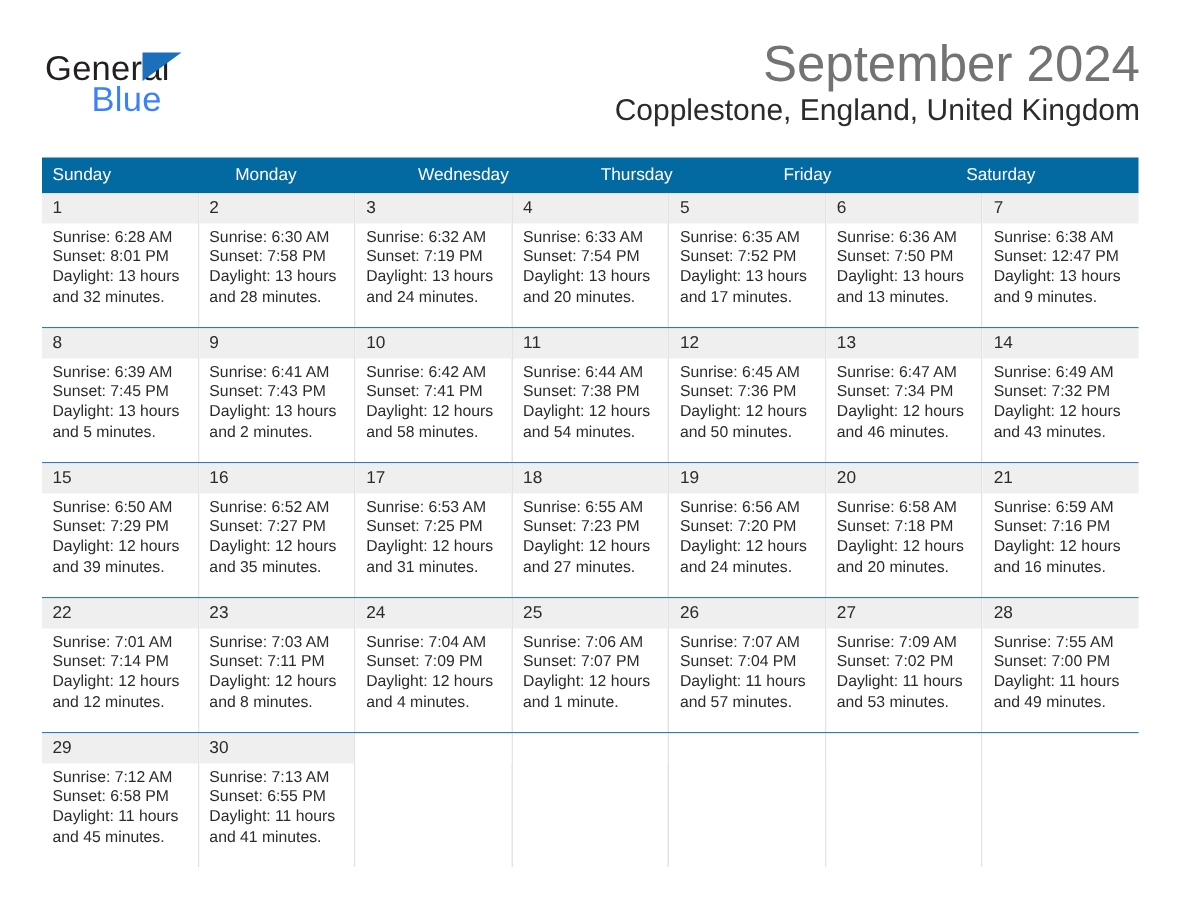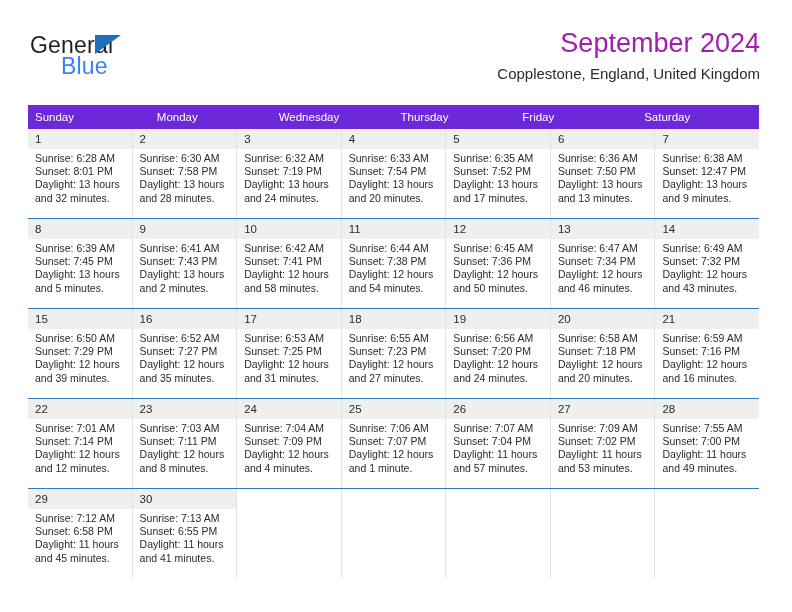--- a/index.html
+++ b/index.html
@@ -67,45 +67,45 @@
     line-height: 26px;
   }
 
   .titles {
     position: absolute;
     right: 0;
     top: 0;
     text-align: right;
   }
   .cal-title {
-    font-size: 27px;
+    font-size: 34px;
     font-weight: normal;
-    color: #a21caf;
+    color: #737373;
     line-height: 34px;
     white-space: nowrap;
   }
   .cal-sub {
-    font-size: 15px;
+    font-size: 20px;
     color: #2b2b2b;
     line-height: 22px;
     margin-top: 3px;
     white-space: nowrap;
   }
 
   
   .cal {
     position: absolute;
     left: 28px;
     top: 105px;
     width: 731px;
   }
 
   .dow-row {
     display: flex;
-    background: #6d28d9;
+    background: #0369a1;
   }
   .dow {
     flex: 1 1 0;
     min-width: 0;
     color: #ffffff;
     font-size: 11.5px;
     padding: 5px 0 5px 7px;
     box-sizing: border-box;
     line-height: 14px;
   }

